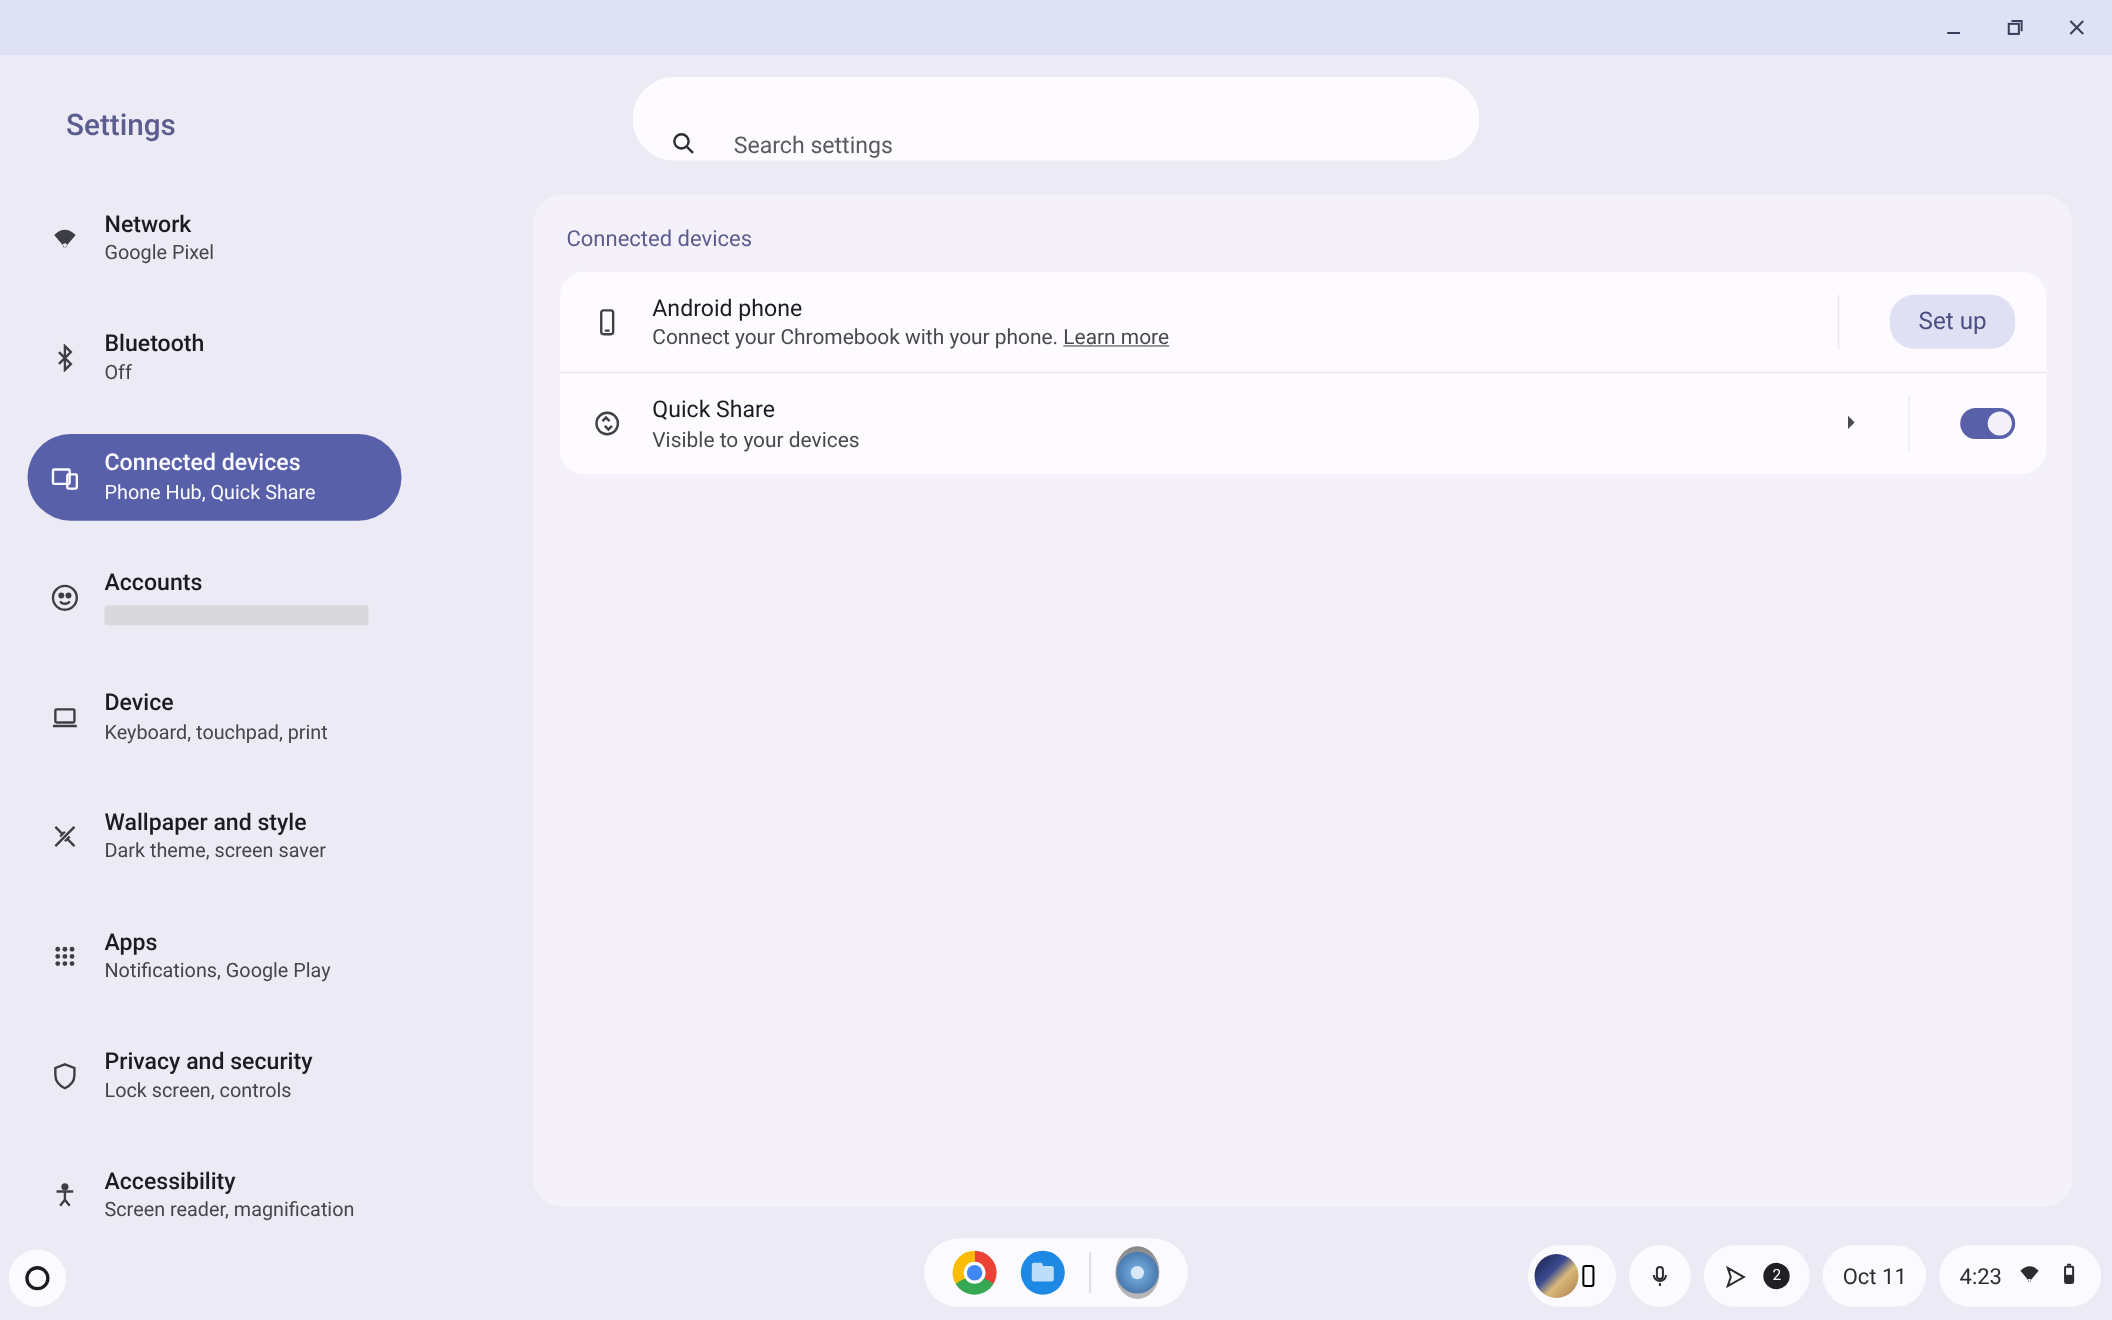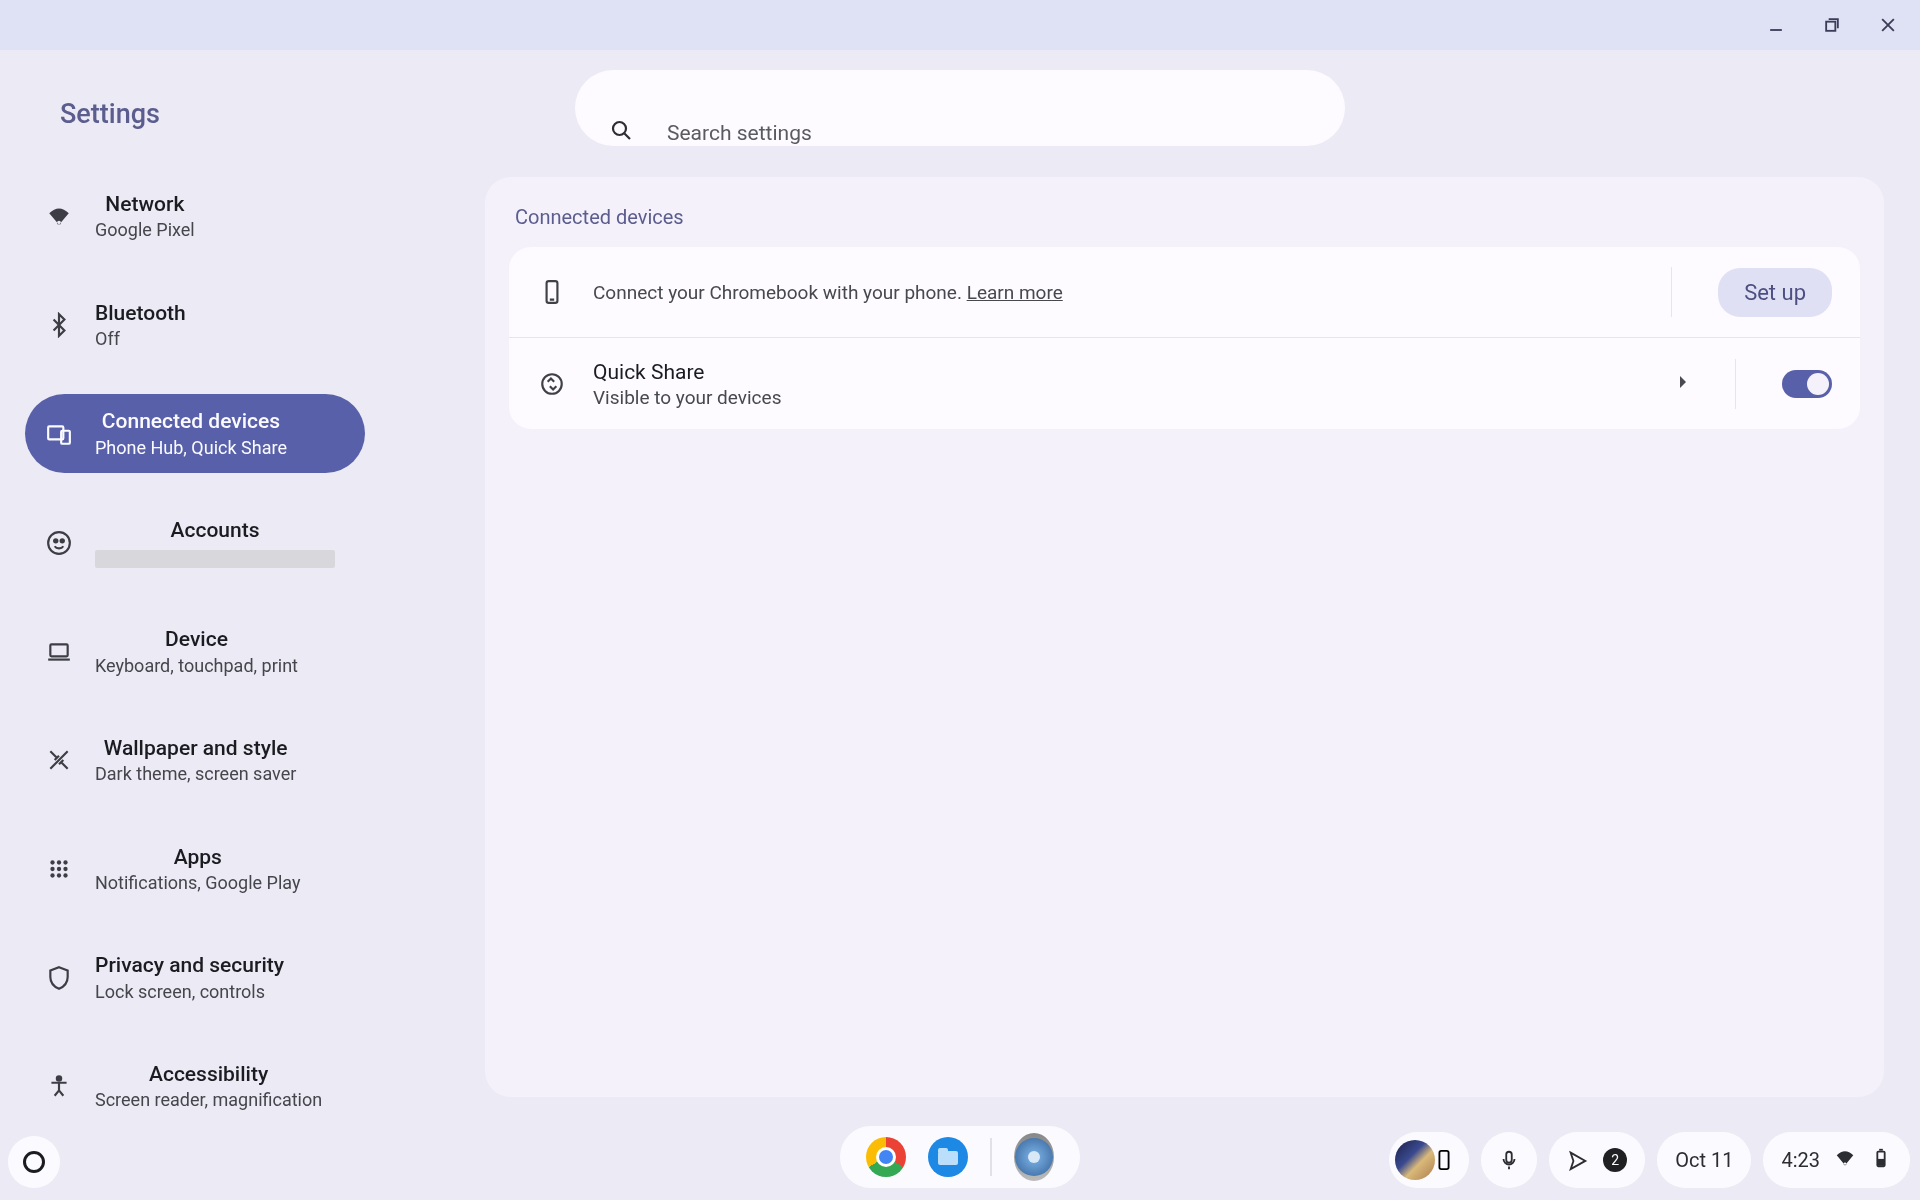--- a/index.html
+++ b/index.html
@@ -35,21 +35,21 @@
 
   
   .columns{display:flex;gap:0;height:calc(1200px - 50px - 105px - 88px);}
   .sidebar{width:485px;padding:22px 120px 0 25px;overflow-y:auto;}
   .nav-item{display:flex;align-items:center;gap:22px;padding:14px 20px;border-radius:48px;margin-bottom:30px;cursor:pointer;}
   .nav-item .icon-wrap{width:28px;display:flex;justify-content:center;}
   .nav-item .icon-wrap svg{width:26px;height:26px;color:#3d3e45;}
   .nav-item.active{background:var(--sidebar-active);}
   .nav-item.active .nav-title,.nav-item.active .nav-sub{color:var(--sidebar-active-fg);}
   .nav-item.active .icon-wrap svg{color:var(--sidebar-active-fg);}
-  .nav-title{font-size:21px;font-weight:500;color:var(--fg-primary);line-height:1.3;text-align:center;}
+  .nav-title{font-size:21px;font-weight:500;color:var(--fg-primary);line-height:1.3;}
   .nav-sub{font-size:18px;color:var(--fg-secondary);line-height:1.3;}
   .redacted{background:#d8d8dc;height:18px;width:240px;margin-top:6px;border-radius:2px;}
 
   
   .main{flex:1;padding:22px 36px 0 0;}
   .panel{background:var(--bg-panel);border-radius:26px;padding:28px 24px 40px 24px;height:920px;}
   .panel-title{font-size:20px;font-weight:400;color:var(--fg-accent);margin:0 0 18px 6px;}
   .card{background:var(--bg-white);border-radius:22px;overflow:hidden;}
   .row{display:flex;align-items:center;padding:20px 28px 20px 28px;gap:26px;}
   .row + .row{border-top:1px solid #e7e4ee;}
@@ -261,20 +261,21 @@
       <div class="card">
 
         <div class="row">
           <span class="row-icon">
             <svg viewBox="0 0 24 24" fill="none" stroke="currentColor" stroke-width="2">
                 <rect x="7" y="2" width="10" height="20" rx="2"></rect>
                 <line x1="10" y1="19" x2="14" y2="19"></line>
               </svg>
           </span>
           <div class="row-text">
+            <div class="row-title">Android phone</div>
             <div class="row-sub">
               <span>Connect your Chromebook with your phone. </span><a href="#">Learn more</a>
             </div>
           </div>
           <div class="sep-vert"></div>
           <button class="setup-btn">Set up</button>
         </div>
 
         <div class="row">
           <span class="row-icon">

